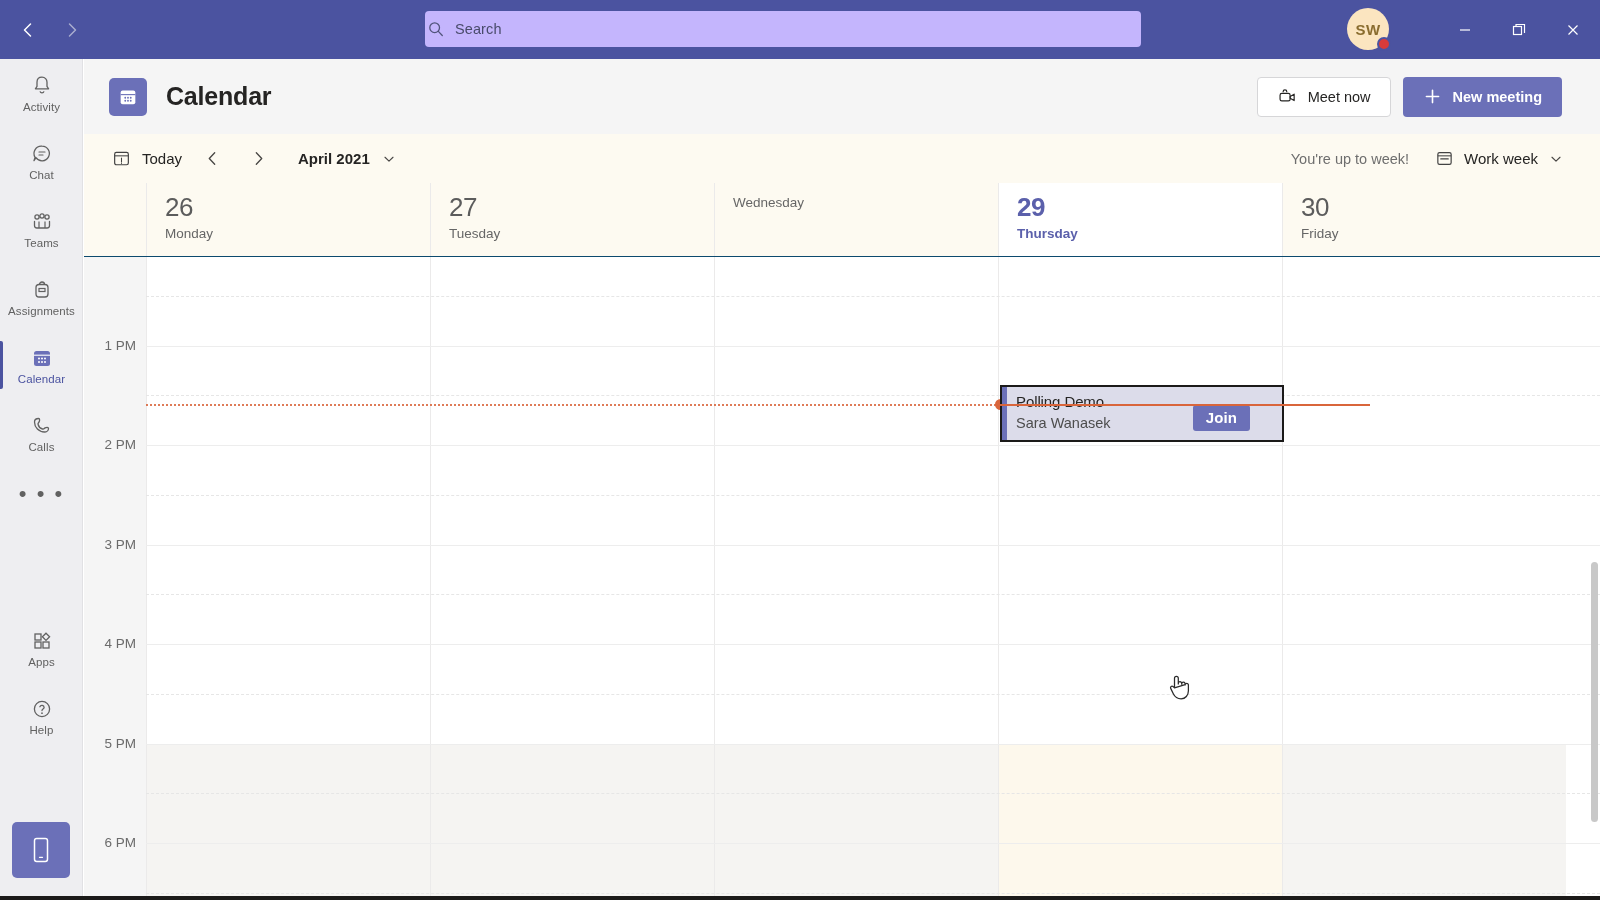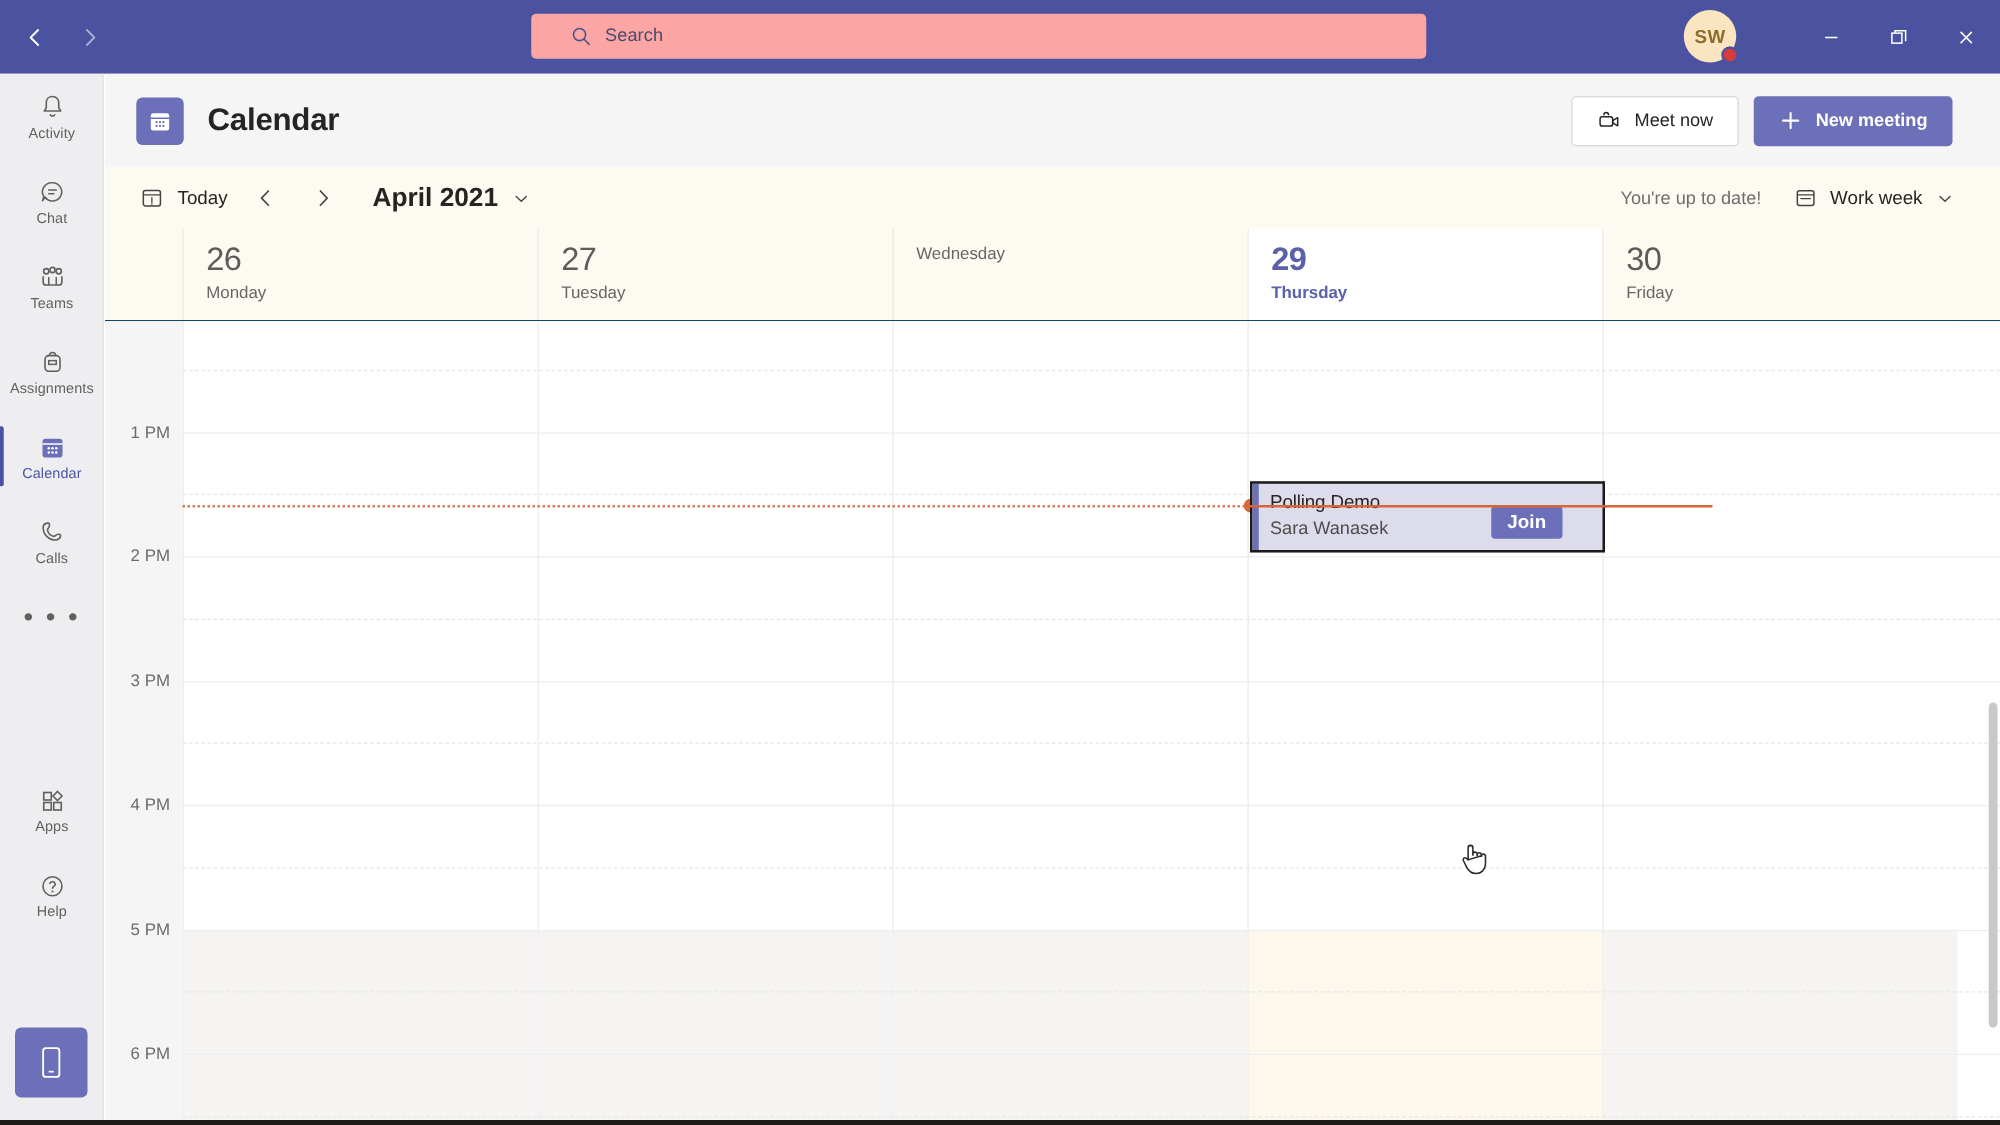--- a/index.html
+++ b/index.html
@@ -23,24 +23,24 @@
     display: flex; align-items: center; justify-content: center;
     cursor: pointer; border-radius: 3px;
   }
   .nav-arrow svg { display: block; }
   .search-wrap {
     position: absolute; left: 425px; top: 11px;
     width: 716px; height: 36px;
   }
   .search-box {
     width: 100%; height: 100%;
-    background: #fca5a5;
+    background: #c4b5fd;
     border-radius: 4px;
     display: flex; align-items: center;
-    padding-left: 31px;
+    padding-left: 2px;
     border: none; cursor: text;
   }
   .search-icon { width: 18px; height: 18px; margin-right: 10px; flex: none; }
   .search-text {
     font-size: 14.5px; color: #494b6b;
     letter-spacing: 0.1px;
   }
   .avatar-wrap {
     position: absolute; left: 1347px; top: 8px;
     width: 44px; height: 44px;
@@ -151,21 +151,21 @@
   }
   .tb-arrow {
     width: 32px; height: 32px; margin-left: 14px;
     display: flex; align-items: center; justify-content: center;
     cursor: pointer; border-radius: 3px;
   }
   .tb-month {
     margin-left: 24px;
     display: flex; align-items: center; gap: 11px;
     cursor: pointer;
-    font-size: 21px; font-weight: 700; color: #252423;
+    font-size: 15px; font-weight: 700; color: #252423;
   }
   .tb-right {
     margin-left: auto; margin-right: 36px;
     display: flex; align-items: center; gap: 26px;
   }
   .tb-uptodate { font-size: 14.5px; color: #6e6e6e; }
   .tb-view {
     display: flex; align-items: center; gap: 10px;
     cursor: pointer; font-size: 15px; color: #252423;
   }
@@ -513,21 +513,21 @@
   </div>
 
   <div class="tb-month">
     <span>April 2021</span>
     <svg width="16" height="16" viewBox="0 0 20 20">
       <path d="M5 7.8 L10 12.6 L15 7.8" fill="none" stroke="#484644" stroke-width="1.4" stroke-linecap="round" stroke-linejoin="round"></path>
     </svg>
   </div>
 
   <div class="tb-right">
-    <span class="tb-uptodate">You're up to date!</span>
+    <span class="tb-uptodate">You're up to week!</span>
     <div class="tb-view">
       <svg width="19" height="19" viewBox="0 0 20 20">
         <rect x="3" y="3.8" width="14" height="12.4" rx="1.8" fill="none" stroke="#424242" stroke-width="1.25"></rect>
         <path d="M3 7.2h14" stroke="#424242" stroke-width="1.1"></path>
         <path d="M6 10.4h8" stroke="#424242" stroke-width="1.1" stroke-linecap="round"></path>
       </svg>
       <span>Work week</span>
       <svg width="16" height="16" viewBox="0 0 20 20">
         <path d="M5 7.8 L10 12.6 L15 7.8" fill="none" stroke="#484644" stroke-width="1.4" stroke-linecap="round" stroke-linejoin="round"></path>
       </svg>

